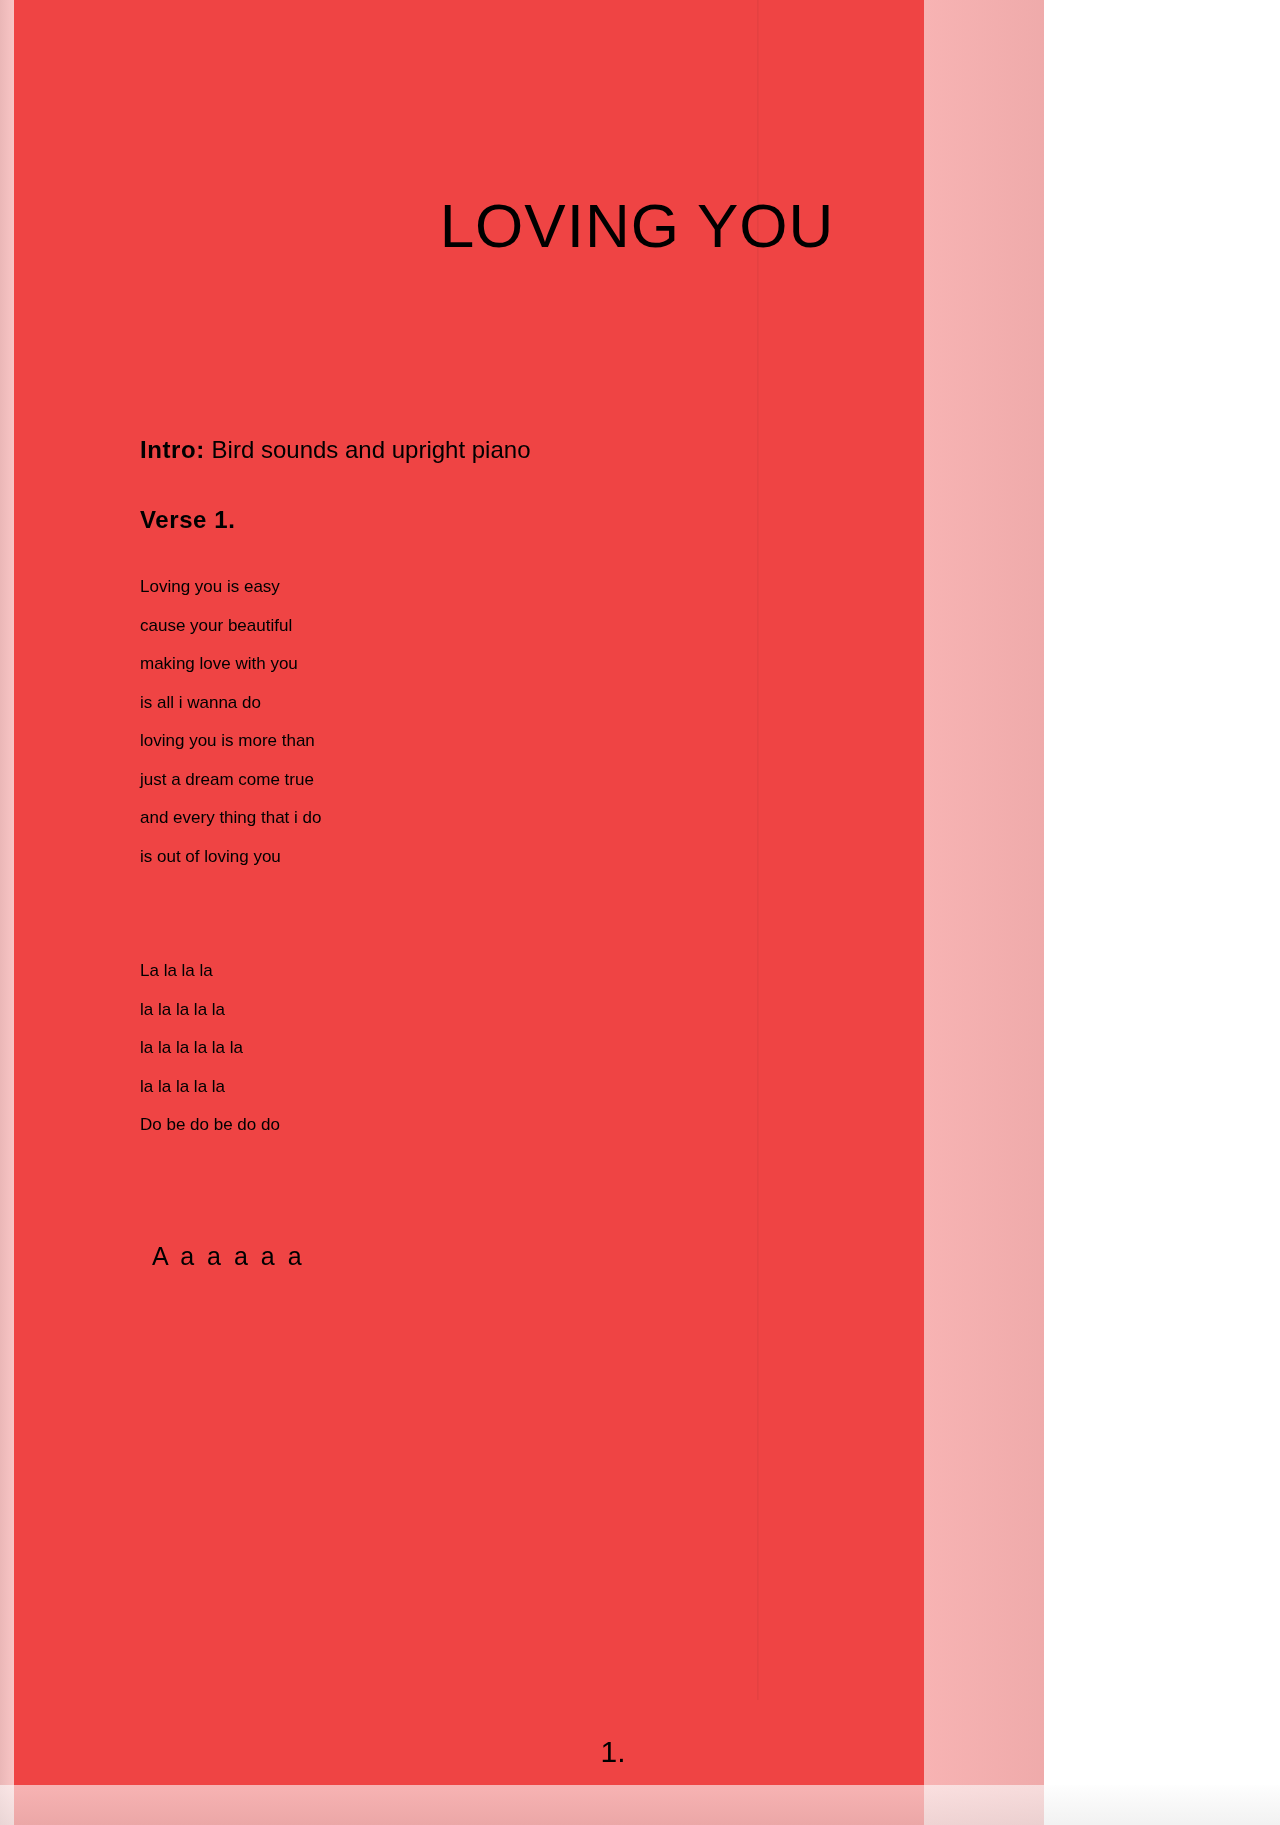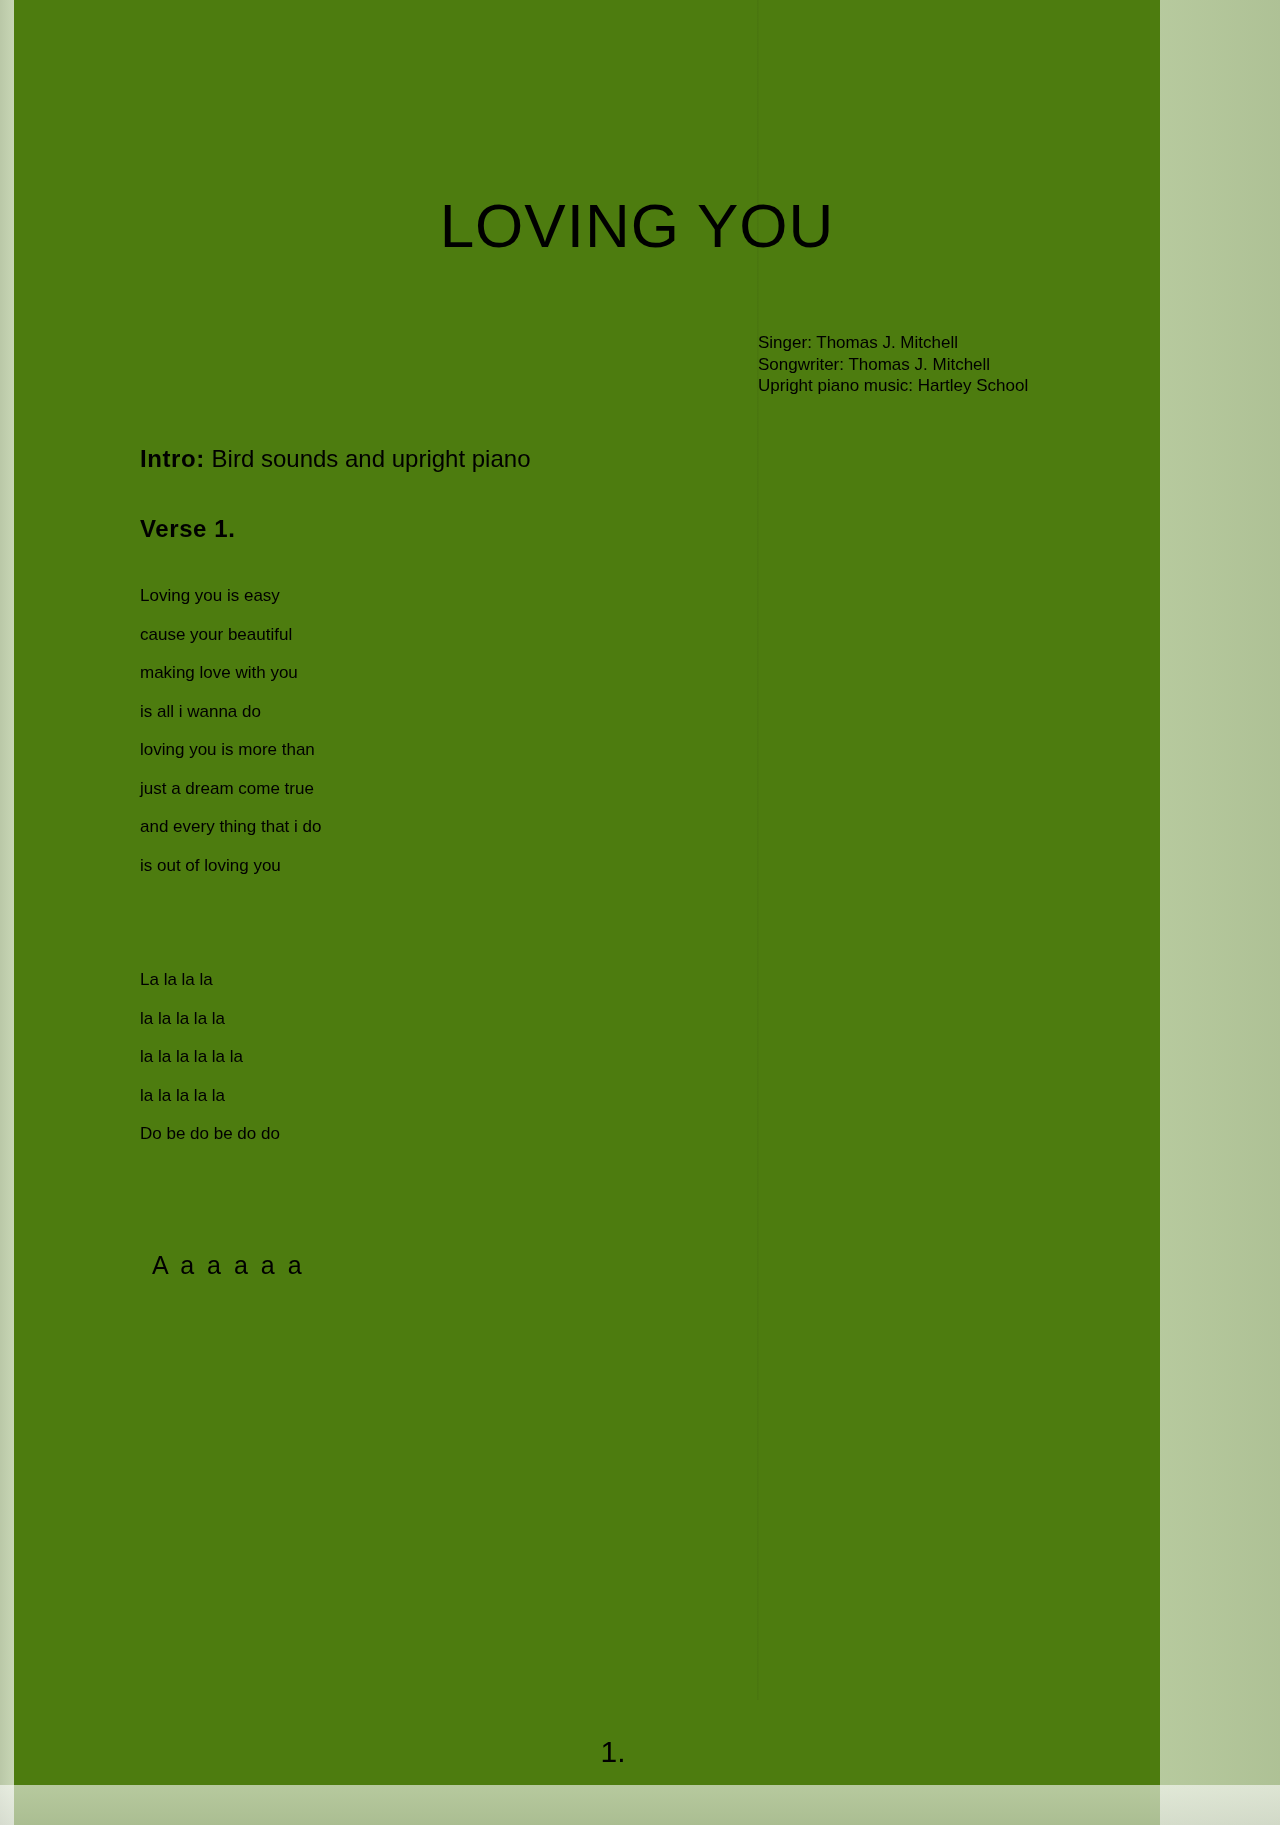--- a/index.html
+++ b/index.html
@@ -14,23 +14,23 @@
     font-family: "Liberation Sans", sans-serif;
     color: #000000;
     overflow: hidden;
   }
 
   
   .page {
     position: absolute;
     left: 0;
     top: 0;
-    width: 1280px;
+    width: 1044px;
     height: 1825px;
-    background: #4d7c0f;
+    background: #ef4444;
   }
   
   .scan-shade-left {
     position: absolute;
     left: 0; top: 0;
     width: 14px; height: 1825px;
     background: linear-gradient(to right, #e8e8e8, #fdfdfd);
     opacity: .7;
   }
   .scan-shade-right {
@@ -76,21 +76,21 @@
     left: 758px;
     top: 332px;
     font-size: 17px;
     line-height: 21.5px;
     font-family: "Liberation Sans", sans-serif;
   }
 
   .body-col {
     position: absolute;
     left: 140px;
-    top: 445px;
+    top: 436px;
     width: 600px;
   }
 
   .section-head {
     font-size: 24px;
     font-weight: bold;
     letter-spacing: .6px;
     margin: 0;
   }
   .intro-line {
@@ -142,25 +142,20 @@
 
   <div class="scan-shade-left"></div>
   <div class="scan-shade-right"></div>
   <div class="scan-shade-bottom"></div>
   <div class="scan-fold"></div>
 
   <div class="doc-title">
     <span class="doc-title-inner">LOVING YOU</span>
   </div>
 
-  <div class="credits">
-    <div>Singer: Thomas J. Mitchell</div>
-    <div>Songwriter: Thomas J. Mitchell</div>
-    <div>Upright piano music: Hartley School</div>
-  </div>
 
   <div class="body-col">
 
     <p class="intro-line">
       <span class="lbl">Intro:</span>
       <span class="txt">Bird sounds and upright piano</span>
     </p>
 
     <div class="gap-lg"></div>
 

